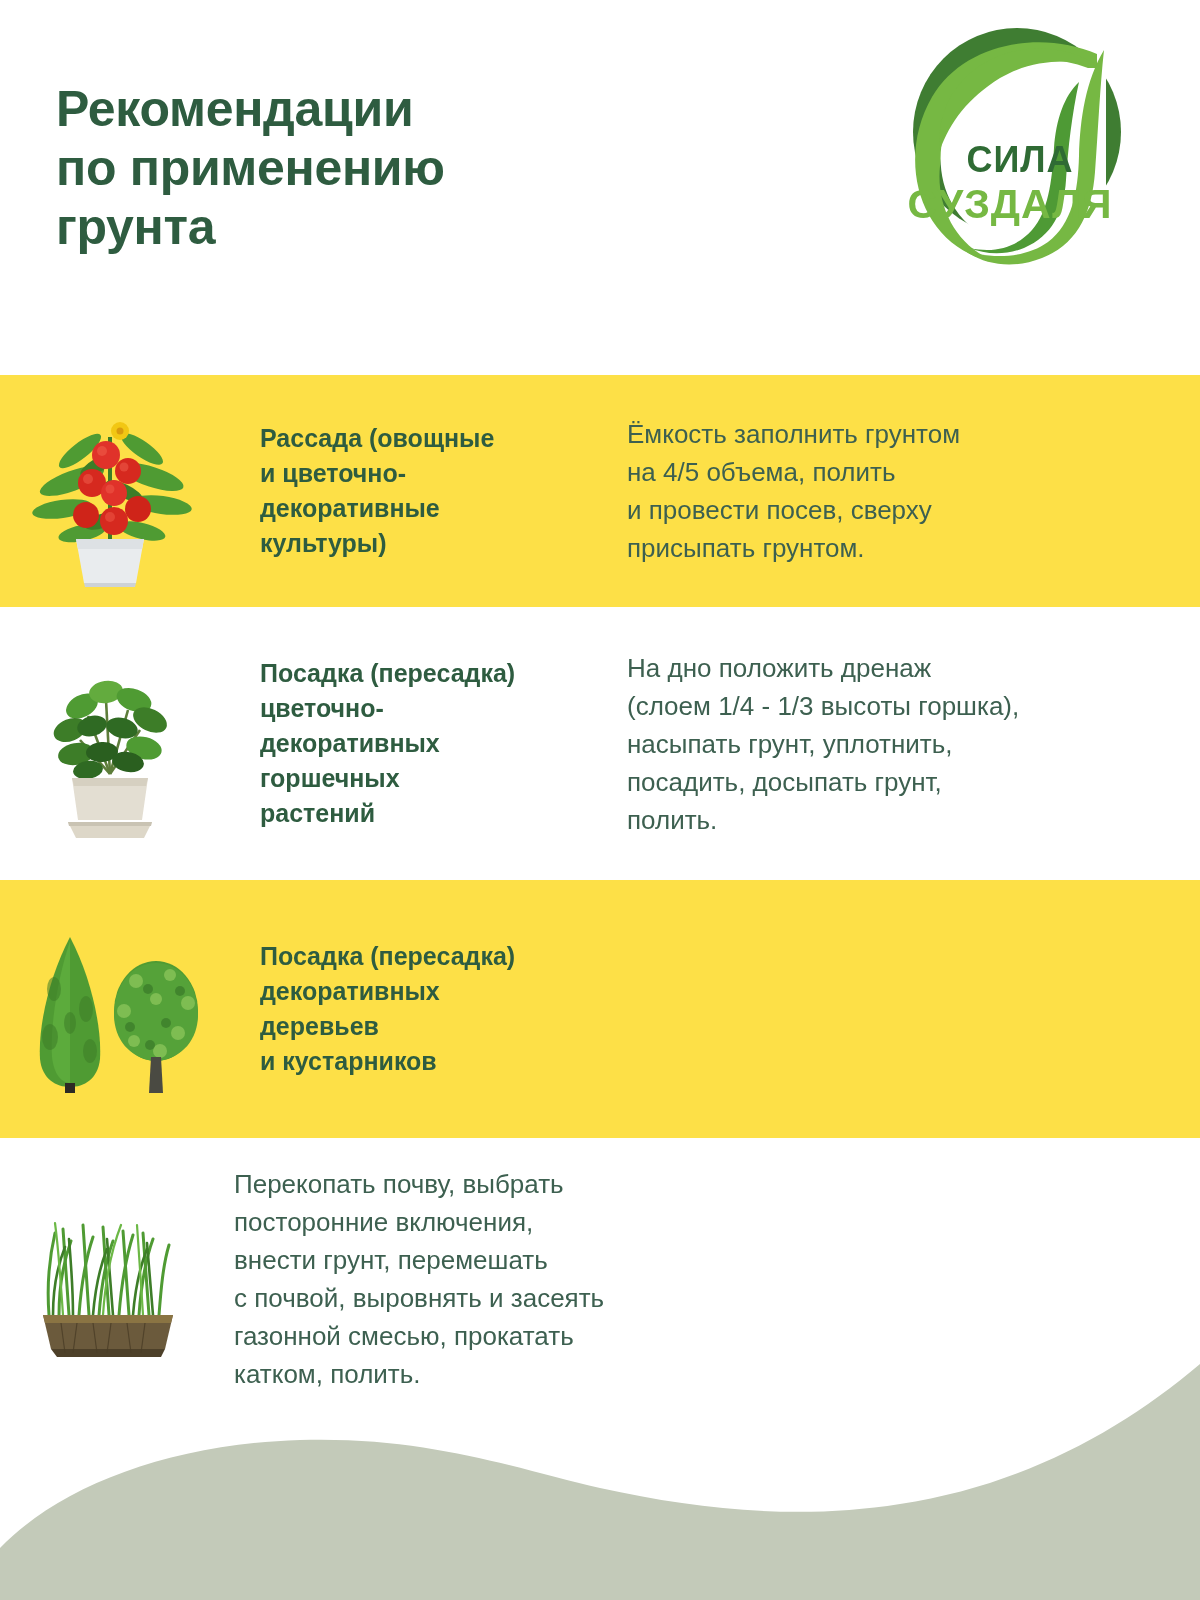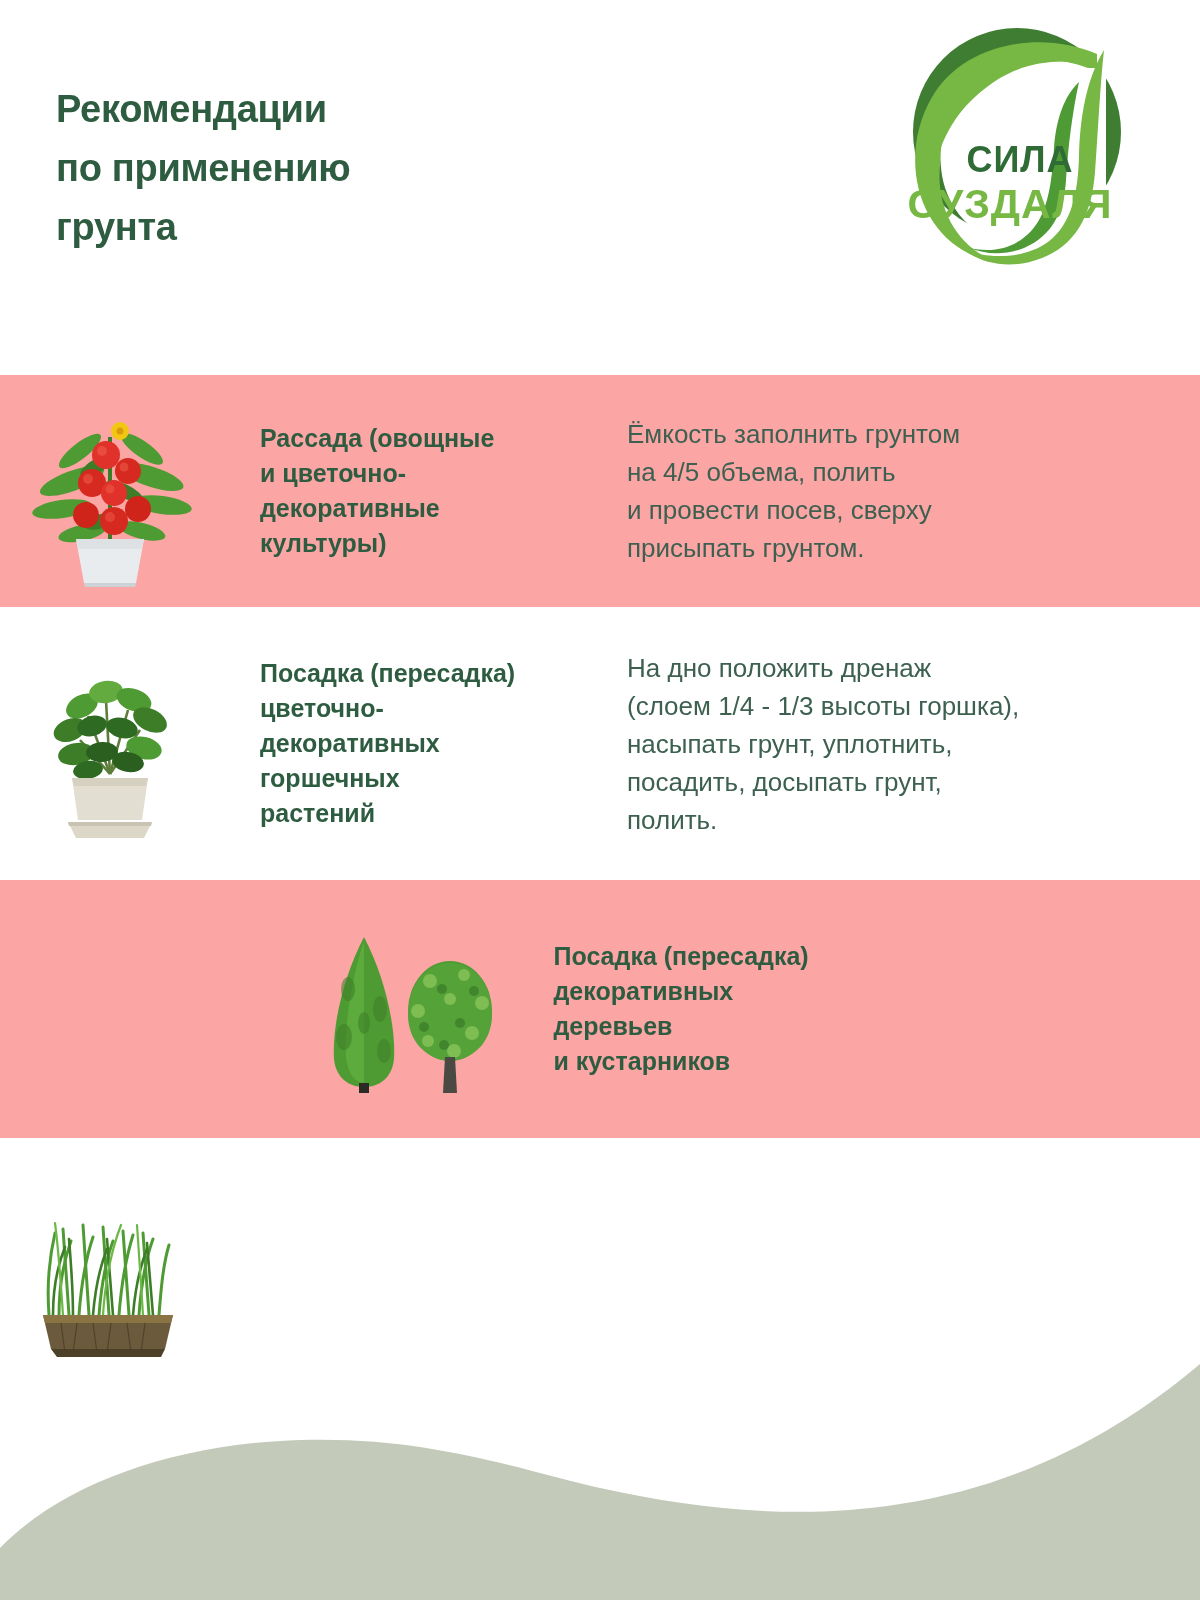--- a/index.html
+++ b/index.html
@@ -29,21 +29,21 @@
     top: 0;
     left: 0;
     width: 1200px;
     height: 375px;
   }
   .page-title {
     position: absolute;
     left: 56px;
     top: 80px;
     width: 640px;
-    font-size: 38px;
+    font-size: 50px;
     line-height: 59px;
     font-weight: 700;
     color: #2e5c40;
     letter-spacing: -0.3px;
     white-space: pre-line;
   }
 
   
   .logo {
     position: absolute;
@@ -61,21 +61,21 @@
     left: 0;
     width: 1200px;
   }
   .row {
     position: relative;
     display: flex;
     align-items: center;
     width: 1200px;
     box-sizing: border-box;
   }
-  .row.shaded { background: #fca5a5; justify-content: center; }
+  .row.shaded { background: #fde047; }
   .row.plain  { background: #ffffff; }
 
   .row-r1 { height: 232px; }
   .row-r2 { height: 273px; }
   .row-r3 { height: 258px; }
   .row-r4 { height: 282px; }
 
   .cell-image {
     flex: 0 0 220px;
     width: 220px;
@@ -374,20 +374,26 @@
           <g stroke="#4a3d26" stroke-width="1.2" opacity="0.8" fill="none">
             <path d="M46 134 L50 164"></path>
             <path d="M62 134 L58 164"></path>
             <path d="M78 134 L82 164"></path>
             <path d="M96 134 L92 164"></path>
             <path d="M112 134 L116 164"></path>
             <path d="M130 134 L126 164"></path>
           </g>
         </svg>
       </div>
+      <div class="cell-desc">Перекопать почву, выбрать
+посторонние включения,
+внести грунт, перемешать
+с почвой, выровнять и засеять
+газонной смесью, прокатать
+катком, полить.</div>
     </div>
 
   </div>
 
   <div class="bottom-wave">
     <svg width="1200" height="260" viewBox="0 0 1200 260" preserveAspectRatio="none" xmlns="http://www.w3.org/2000/svg">
       <path d="M0 208
                C60 146, 170 104, 300 100
                C430 96, 520 130, 600 148
                C700 170, 800 180, 900 164

